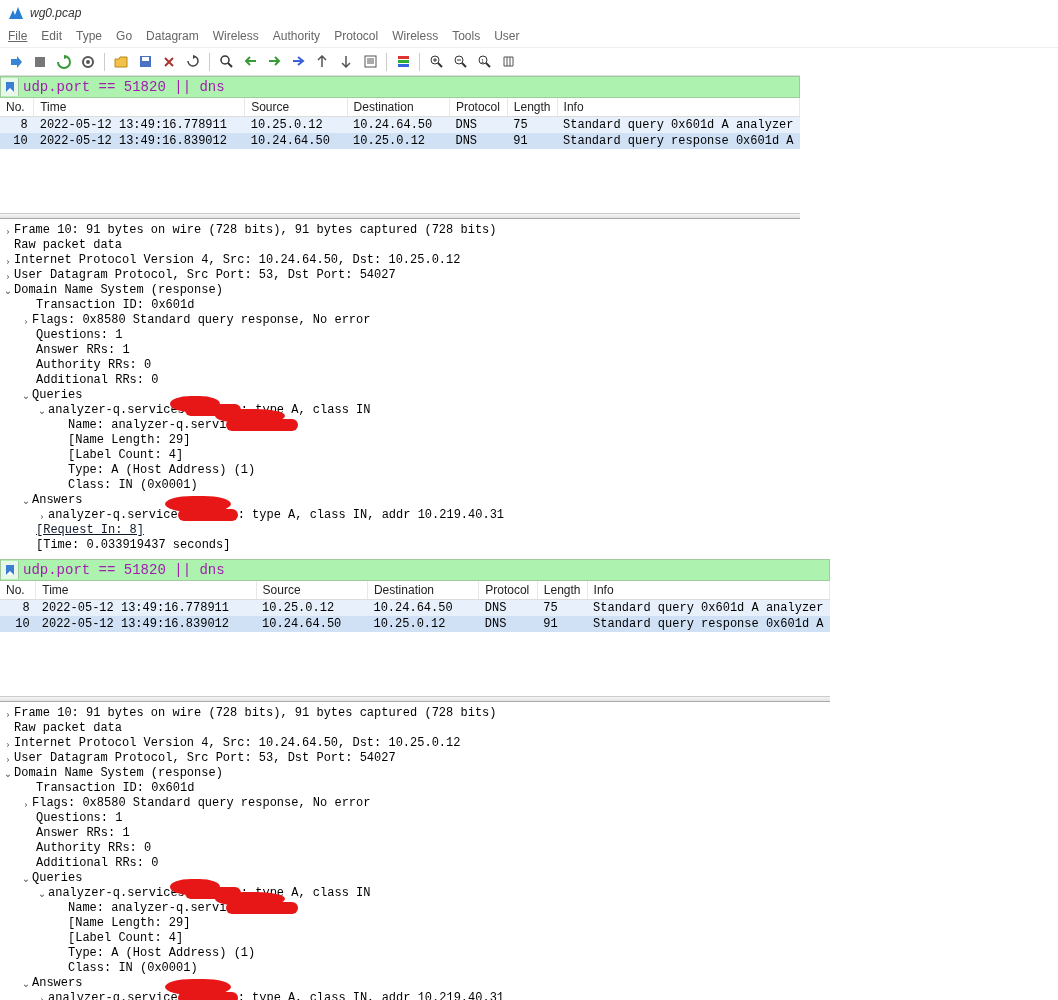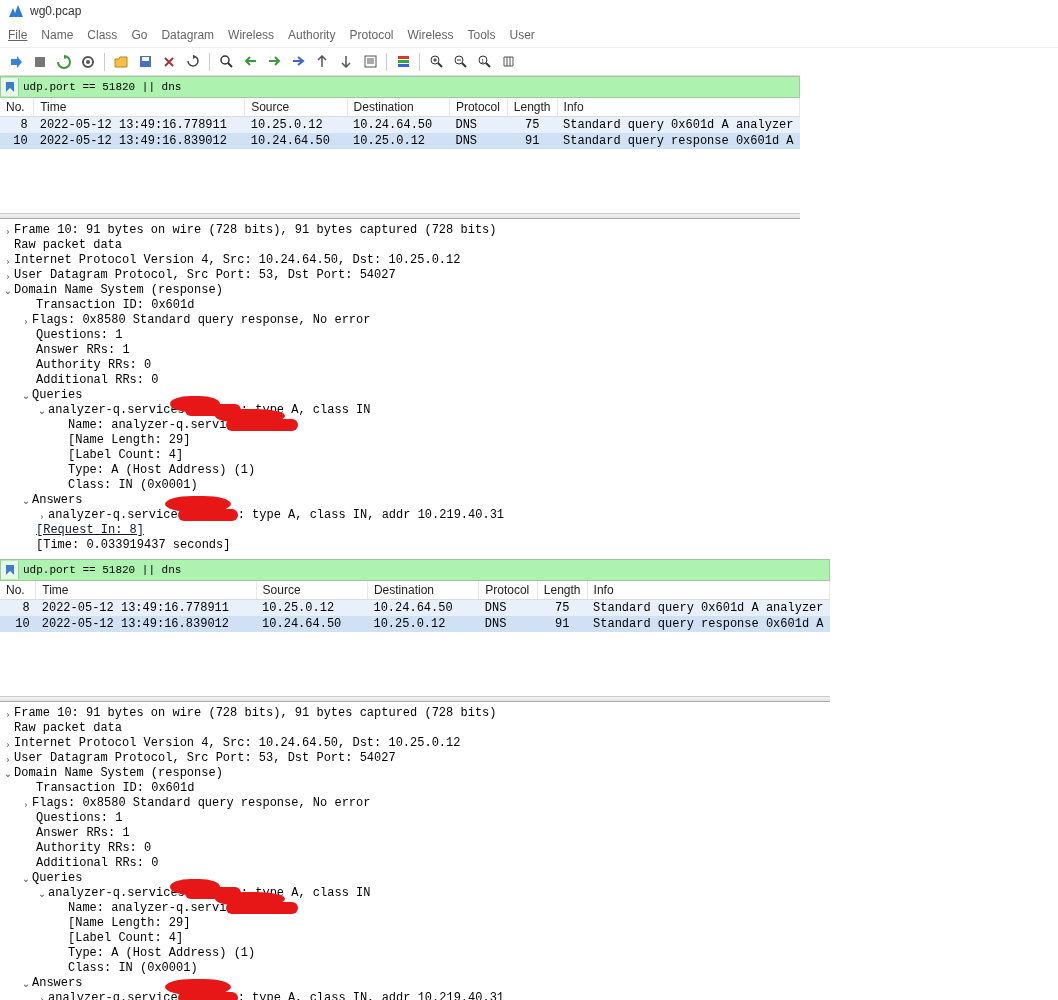--- a/index.html
+++ b/index.html
@@ -5,30 +5,32 @@
   * { box-sizing: border-box; }
   body {
     margin: 0;
     font-family: "Segoe UI", Tahoma, sans-serif;
     font-size: 12px;
     background: #fff;
     color: #000;
     width: 1058px;
   }
   .titlebar {
-    display: flex; align-items: flex-start; gap: 6px;
+    display: flex; align-items: flex-end; gap: 6px;
     padding: 4px 8px; height: 24px;
     background: #fff;
+    font-style: italic;
   }
   .titlebar svg { display:block; }
   .title-text { color: #333; }
   .menubar {
     display: flex; gap: 14px; padding: 4px 8px; height: 24px;
     color: #666; font-size: 12px;
     border-bottom: 1px solid #efefef;
+    align-items: center;
   }
   .menubar span { cursor: default; }
   .menubar .u { text-decoration: underline; }
   .toolbar {
     display: flex; align-items: center; gap: 4px;
     padding: 2px 6px; height: 28px;
     border-bottom: 1px solid #dcdcdc;
     width: 800px;
   }
   .tbtn {
@@ -42,39 +44,39 @@
     width: 800px; height: 22px;
     border: 1px solid #a0c99d;
     background: #aef2b0;
   }
   .filter-icon {
     width: 18px; height: 18px; display:flex; align-items:center; justify-content:center;
     background: #e8f8e8; border-right: 1px solid #a0c99d;
   }
   .filter-input {
     flex: 1; border: none; background: transparent;
-    font-family: "Consolas","Courier New",monospace; font-size: 11px;
-    padding: 0 4px; color: #000000; outline: none;
+    font-family: "Consolas","Courier New",monospace; font-size: 14px;
+    padding: 0 4px; color: #a21caf; outline: none;
   }
   .packet-table { width: 800px; border-collapse: collapse; font-family: "Consolas","Courier New",monospace; font-size:12px; }
   .packet-table th {
     text-align: left; font-weight: normal;
     font-family: "Segoe UI", Tahoma, sans-serif; font-size: 12px;
     background: #fff; border-bottom: 1px solid #dcdcdc; border-right: 1px solid #e8e8e8;
     padding: 2px 6px; color: #222;
   }
   .packet-table td { padding: 1px 6px; white-space: nowrap; overflow:hidden; }
   .row-light { background: #e8f0fb; }
   .row-sel { background: #d0e0f5; }
   .col-no { width: 40px; text-align: right;}
   .col-time { width: 240px; }
   .col-src { width: 130px; }
   .col-dst { width: 130px; margin-left: 44px; }
   .col-proto { width: 60px; }
-  .col-len { width: 40px; text-align: center; }
+  .col-len { width: 40px; text-align: left; }
   .col-info { }
   .gap { height: 60px; }
   .hr3 {
     width: 800px; height: 6px;
     border-top: 1px solid #ccc; border-bottom: 1px solid #aaa;
     background: linear-gradient(#f4f4f4,#e4e4e4);
     margin-top: 4px;
   }
   .details {
     width: 800px; padding: 4px 2px 6px 2px;
@@ -107,22 +109,22 @@
   <span>
     <svg width="16" height="14" viewBox="0 0 16 14">
           <path d="M1 13 L5 4 L7 9 L10 1 L15 13 Z" fill="#2a7fd4"></path>
         </svg>
   </span>
   <span class="title-text">wg0.pcap</span>
 </div>
 
 <div class="menubar">
   <span><span class="u">File</span></span>
-  <span>Name</span>
-  <span>Class</span>
+  <span>Edit</span>
+  <span>Type</span>
   <span>Go</span>
   <span>Datagram</span>
   <span>Wireless</span>
   <span>Authority</span>
   <span>Protocol</span>
   <span>Wireless</span>
   <span>Tools</span>
   <span>User</span>
 </div>
 

